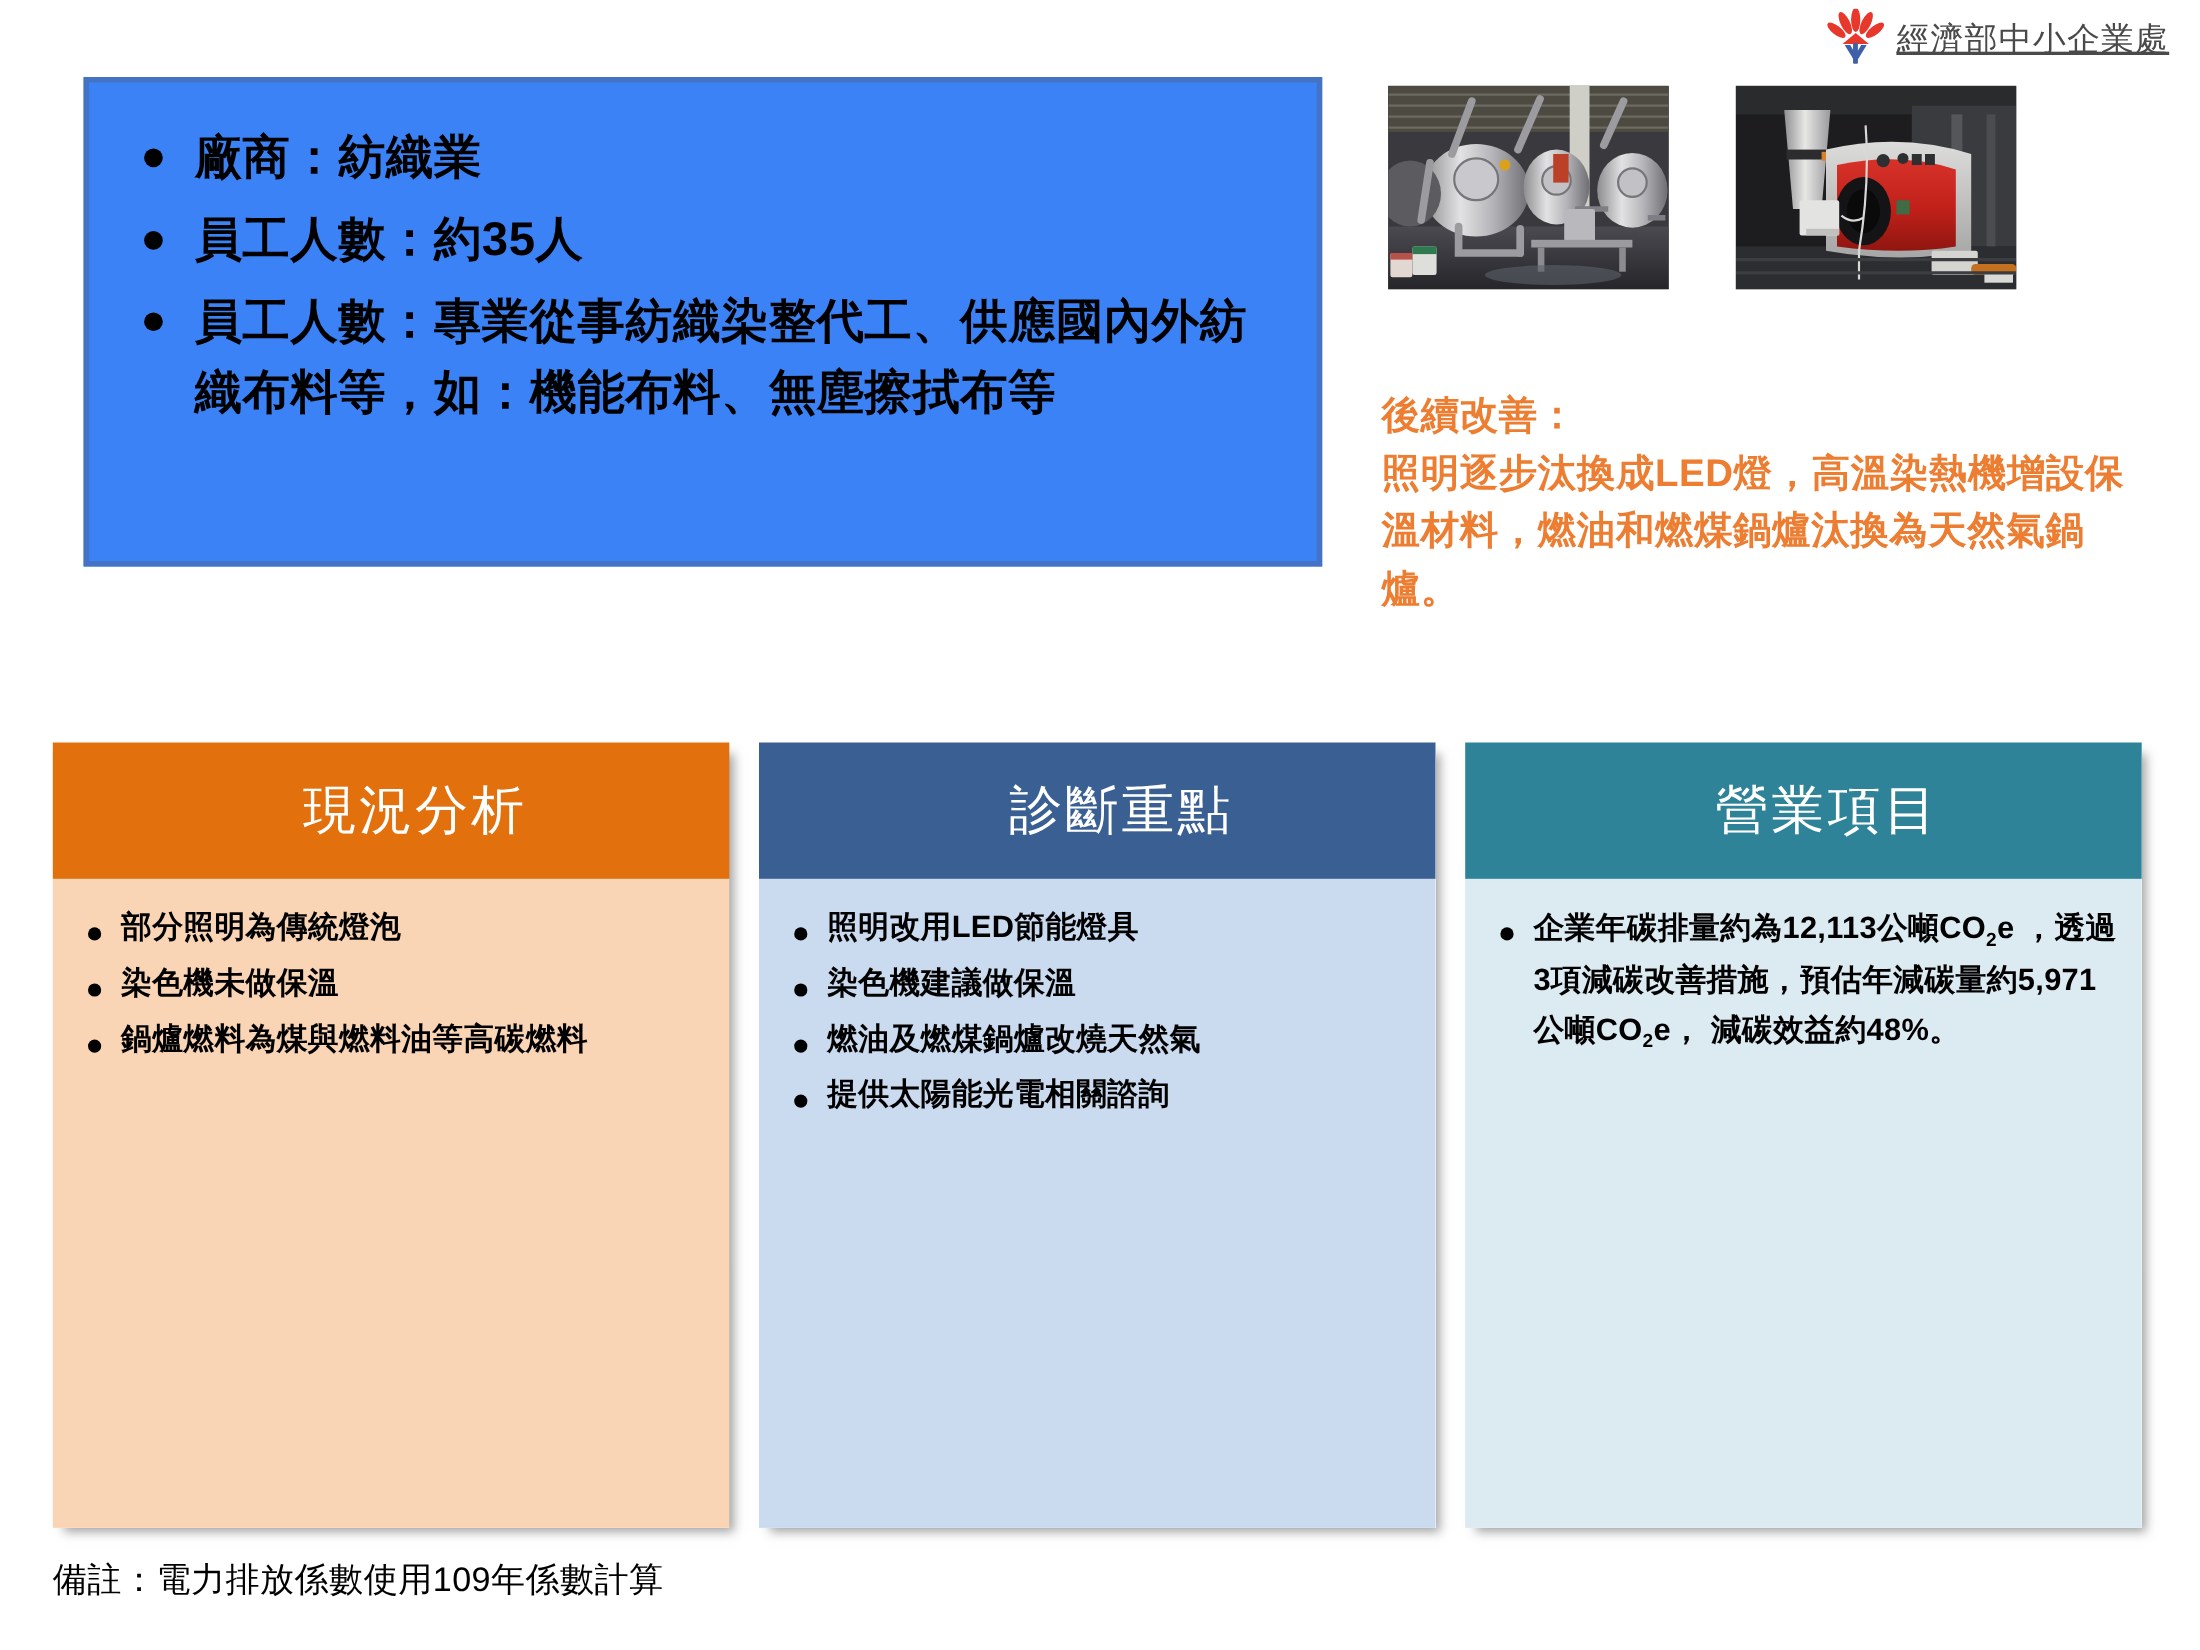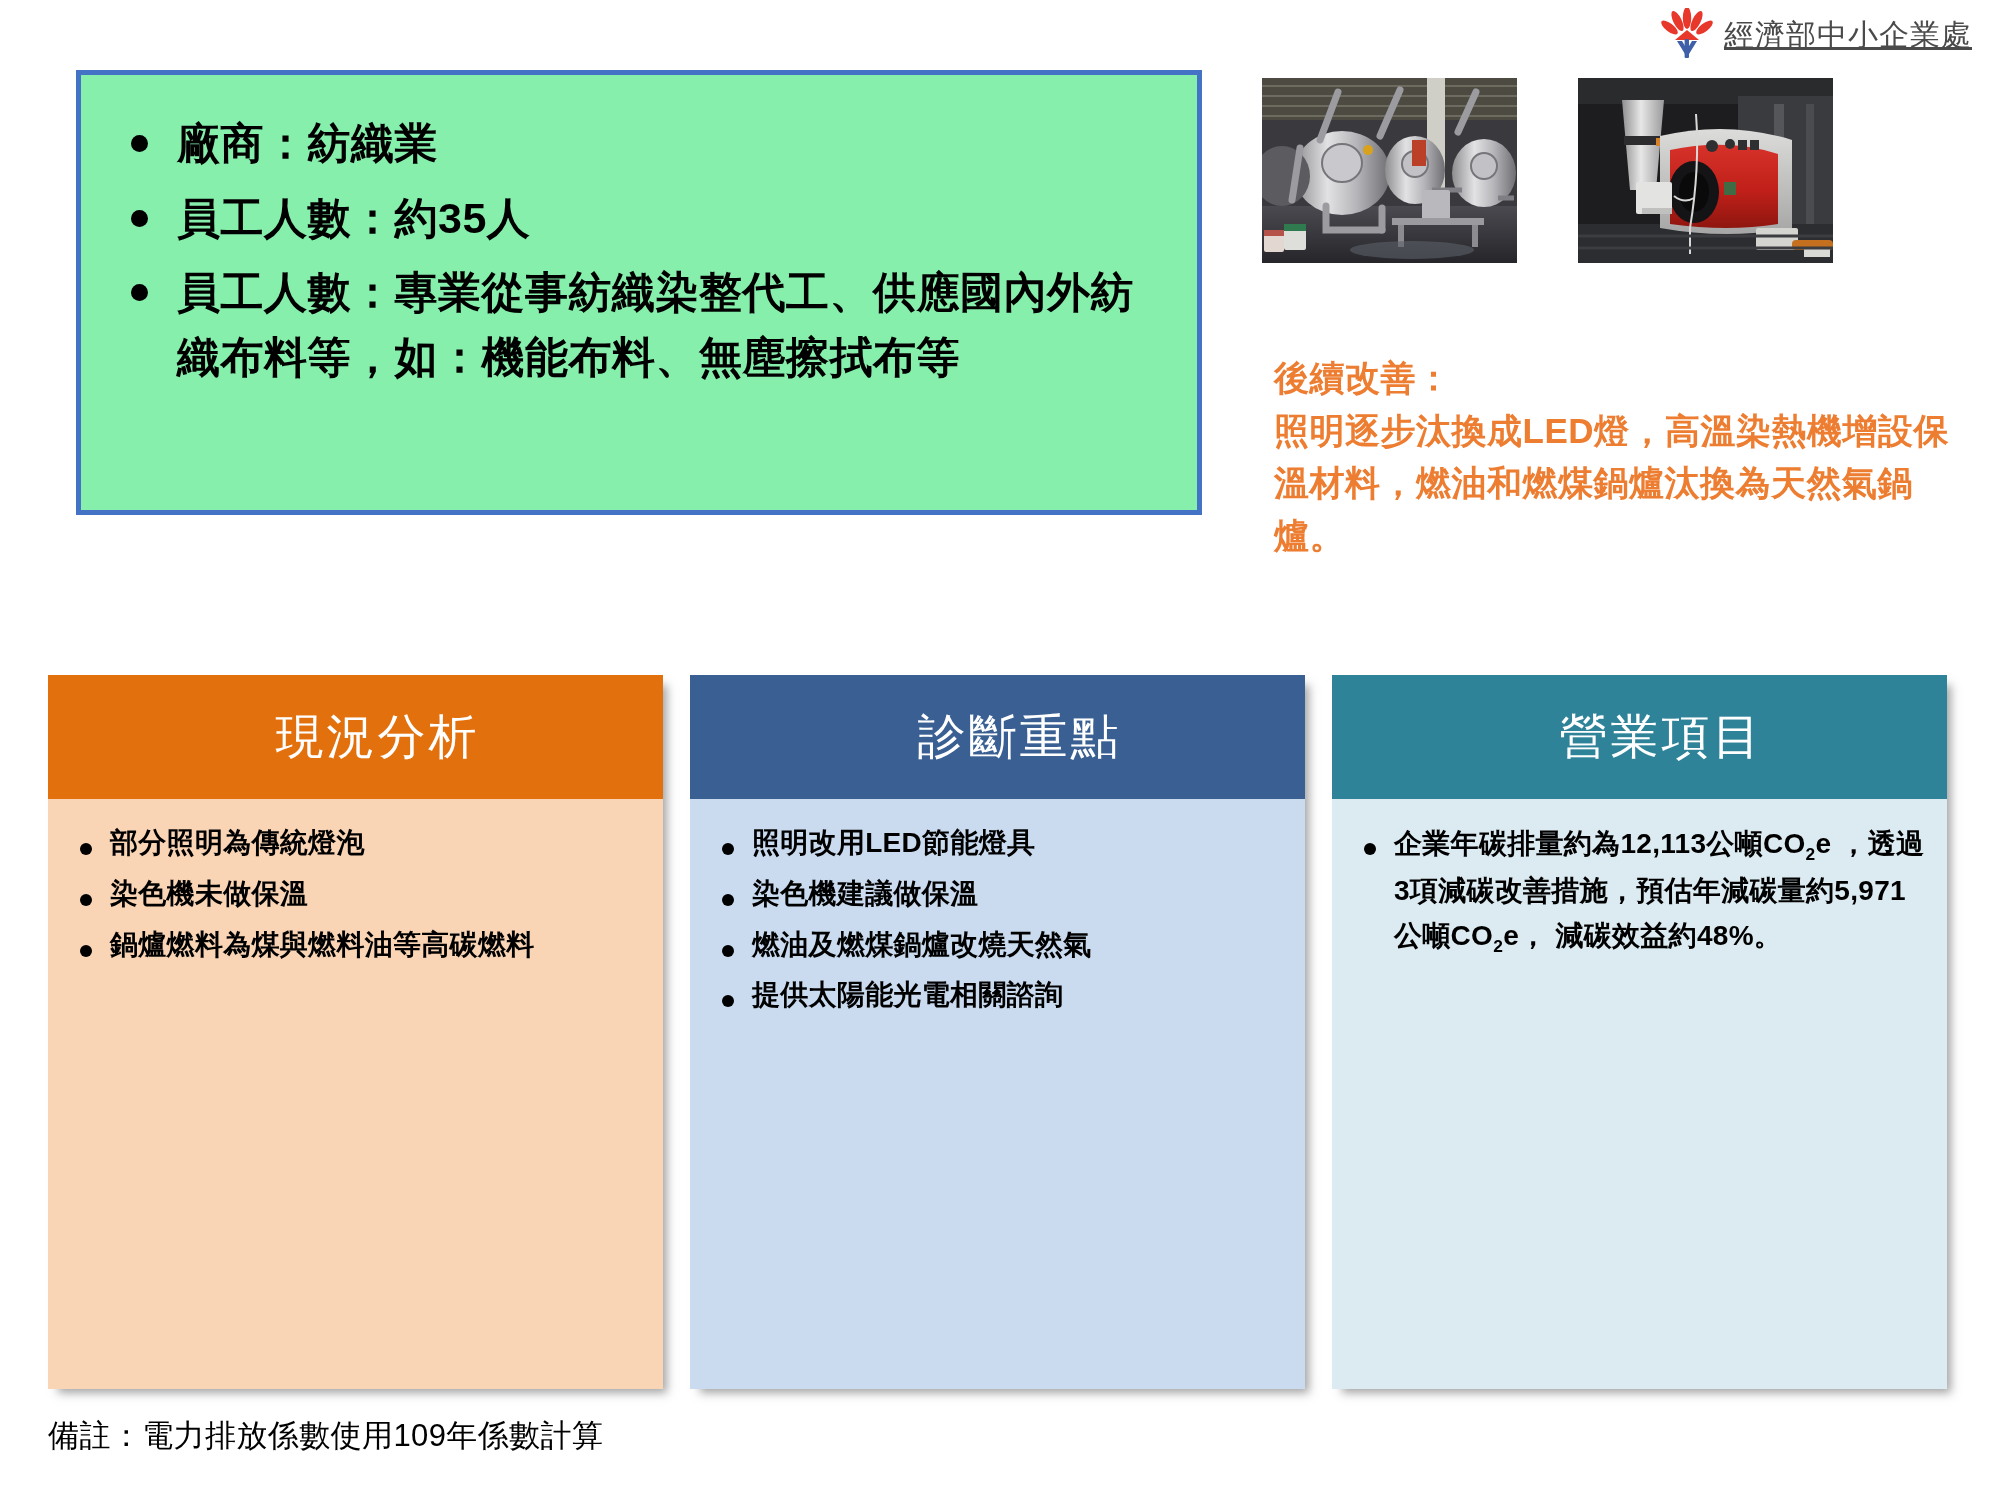--- a/index.html
+++ b/index.html
@@ -41,21 +41,21 @@
   }
 
   
   #info-box {
     position: absolute;
     left: 76px;
     top: 70px;
     width: 1126px;
     height: 445px;
     border: 5px solid #4472C4;
-    background: #86efac;
+    background: #3b82f6;
     box-sizing: border-box;
   }
   #info-list {
     list-style: none;
     margin: 0;
     padding: 36px 34px 0 34px;
   }
   #info-list li {
     position: relative;
     padding-left: 62px;
@@ -92,21 +92,20 @@
   #followup {
     position: absolute;
     left: 1256px;
     top: 352px;
     width: 700px;
     color: #ED7D31;
     font-size: 35px;
     font-weight: 700;
     line-height: 1.50;
     letter-spacing: 0.5px;
-    margin-left: 18px;
   }
 
   
   .panel {
     position: absolute;
     top: 675px;
     width: 615px;
     box-shadow: 7px 7px 9px -3px rgba(90,90,90,0.55);
   }
   #panel-current  { left: 48px; }

